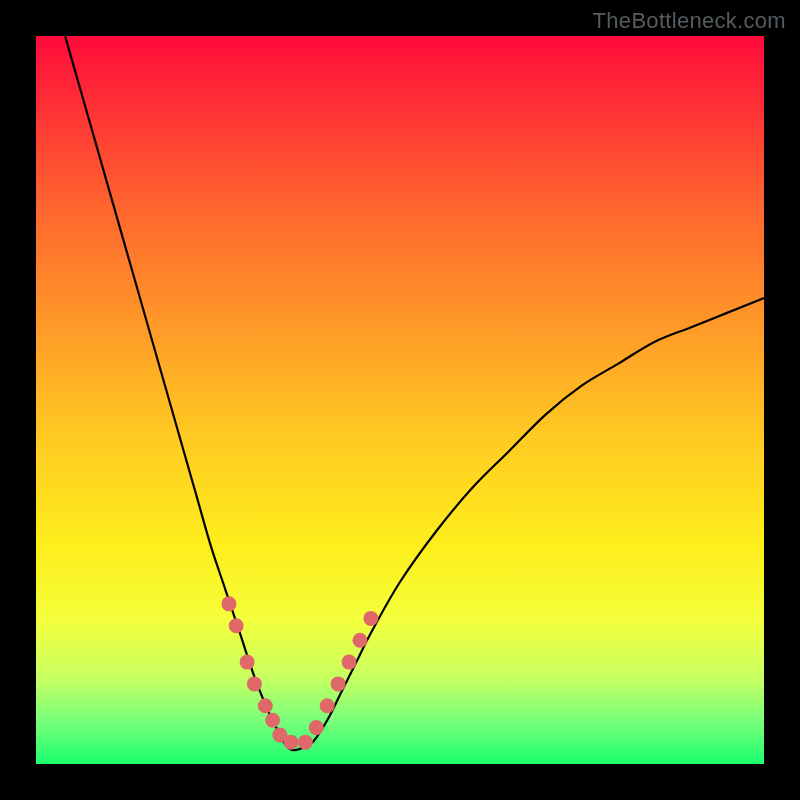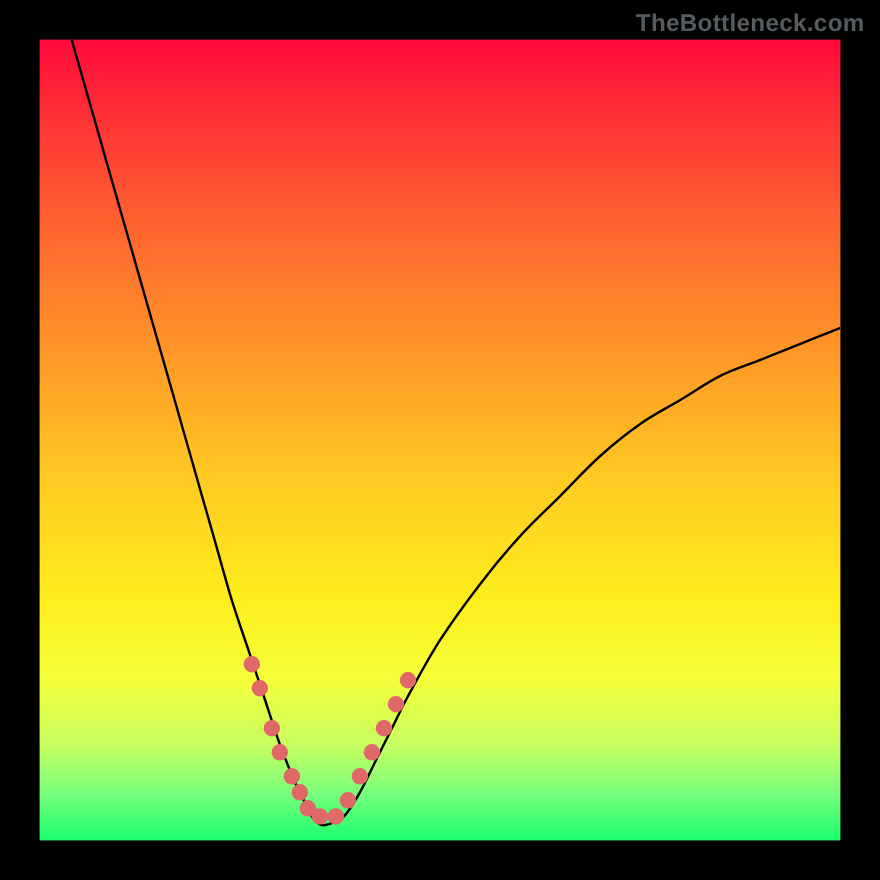--- a/index.html
+++ b/index.html
@@ -33,21 +33,21 @@
       #f4ff3a 80%,
       #c8ff60 88%,
       #7bff7b 94%,
       #1aff6e 100%);
   }
   .watermark {
     position: absolute;
     top: 8px;
     right: 14px;
     font-size: 22px;
-    font-weight: 700;
+    font-weight: 400;
     color: #555b5f;
     letter-spacing: 0.3px;
     user-select: none;
   }
   .curve-svg {
     position: absolute;
     left: 36px;
     top: 36px;
     width: 728px;
     height: 728px;

